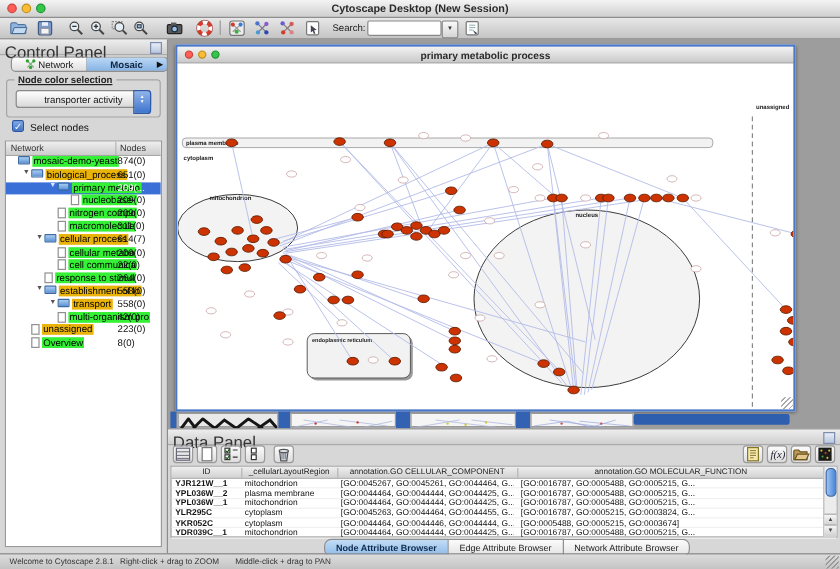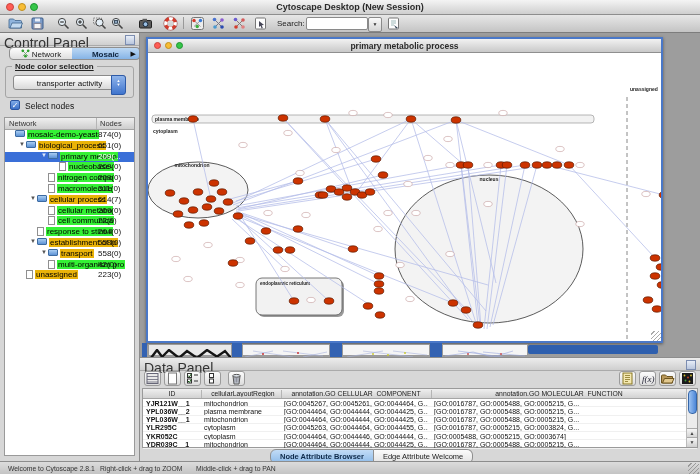--- a/index.html
+++ b/index.html
@@ -391,20 +391,27 @@
               <span class="ticon file"></span>
               <span class="tlabel green">multi-organism pro</span>
               <span class="tval">42(0)</span>
             </div>
             <div class="trow">
               <span class="ind" style="width: 13px;"></span>
               <span class="arrow"></span>
               <span class="ticon file"></span>
               <span class="tlabel red">unassigned</span>
               <span class="tval">223(0)</span>
+            </div>
+            <div class="trow">
+              <span class="ind" style="width: 13px;"></span>
+              <span class="arrow"></span>
+              <span class="ticon file"></span>
+              <span class="tlabel green">Overview</span>
+              <span class="tval">8(0)</span>
             </div>
           </div>
       </div>
     </div>
 
     <div class="desktop">
 
       <div class="net-window">
         <div class="nw-title">
           <div class="nw-lights">
@@ -719,21 +726,22 @@
               </div>
             </div>
           <div class="dscroll">
             <div class="dthumb"></div>
             <div class="dsbtn" style="bottom:9px">▲</div>
             <div class="dsbtn" style="bottom:0">▼</div>
           </div>
         </div>
         <div class="dp-tabs" id="dp-tabs">
             <div class="dptab sel">Node Attribute Browser</div>
-            <div class="dptab">Edge Attribute Welcome</div>
+            <div class="dptab">Edge Attribute Browser</div>
+            <div class="dptab">Network Attribute Browser</div>
           </div>
       </div>
     </div>
   </div>
 
   <div class="statusbar">
     <span id="status-0" style="left:8px">Welcome to Cytoscape 2.8.1</span>
     <span id="status-1" style="left:100px">Right-click + drag to ZOOM</span>
     <span id="status-2" style="left:196px">Middle-click + drag to PAN</span>
     <div class="grip"></div>

